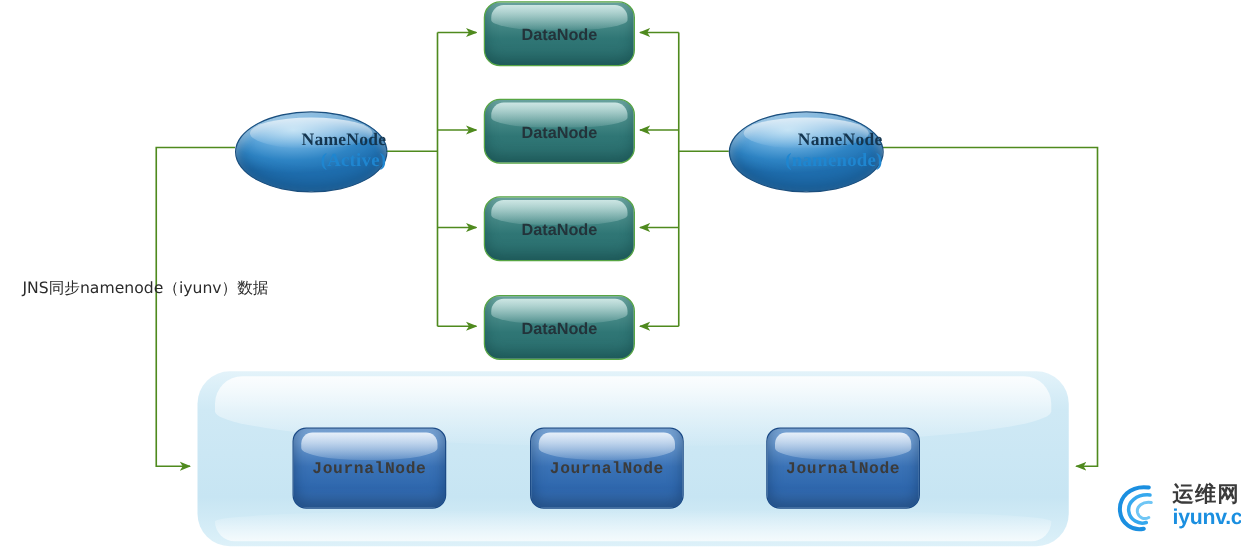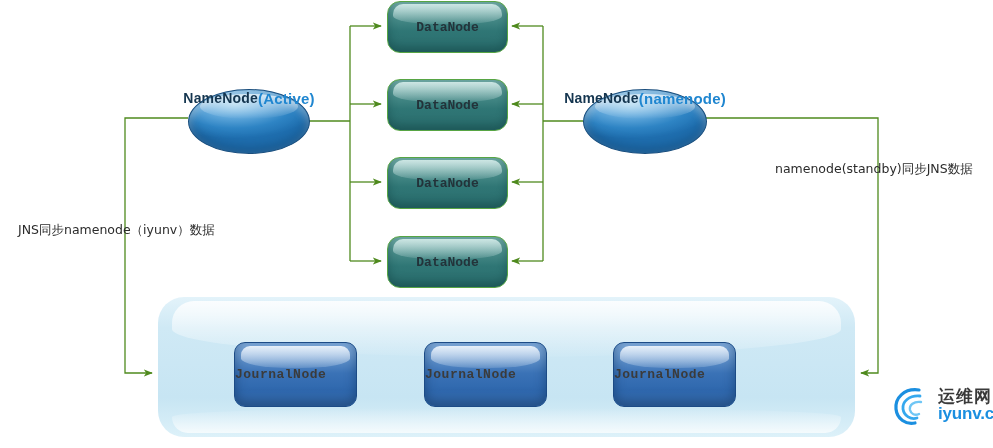--- a/index.html
+++ b/index.html
@@ -10,42 +10,41 @@
   #wires{position:absolute;left:0;top:0;width:993px;height:448px;}
 
   
   .namenode{
     position:absolute;
     border-radius:50%;
     border:1px solid #1b4f7e;
     background:
       radial-gradient(ellipse 70% 55% at 38% 22%, #9ed0ee 0%, #62a9dc 38%, #2e84c4 70%, #1f6fb0 100%);
     box-shadow:inset 0 -6px 12px rgba(13,60,102,.45), inset 0 4px 8px rgba(255,255,255,.45);
-    display:flex;flex-direction:row;align-items:flex-start;justify-content:center;
-    text-align:center;line-height:1.15;
+    display:flex;flex-direction:column;align-items:flex-end;justify-content:center;
+    text-align:center;line-height:1.15;font-family:Liberation Serif, serif;
   }
   .namenode .gloss{
     position:absolute;left:9%;top:6%;width:82%;height:40%;
     border-radius:50%;
     background:linear-gradient(to bottom, rgba(255,255,255,.70), rgba(255,255,255,0));
     pointer-events:none;
   }
   .nn-l1{position:relative;font-size:14px;font-weight:bold;color:#14354f;letter-spacing:.2px;}
   .nn-l2{position:relative;font-size:15px;font-weight:bold;color:#1f86d0;letter-spacing:.2px;}
 
   
   .datanode{
     position:absolute;
     border-radius:13px;
     border:1.5px solid #57a544;
     background:linear-gradient(to bottom, #6fa8a4 0%, #4d8f8c 26%, #2f7675 58%, #2b6e6e 100%);
     box-shadow:inset 0 -5px 10px rgba(12,60,60,.45);
     display:flex;align-items:center;justify-content:center;
     overflow:hidden;
-    font-family:Liberation Mono, monospace;
   }
   .datanode .gloss{
     position:absolute;left:4%;top:4%;width:92%;height:40%;
     border-radius:10px 10px 40% 40%;
     background:linear-gradient(to bottom, rgba(222,242,240,.85), rgba(210,236,234,.12));
     pointer-events:none;
   }
   .dn-label{position:relative;font-size:13px;font-weight:bold;color:#23333a;}
 
   
@@ -68,21 +67,21 @@
     pointer-events:none;
   }
 
   
   .journalnode{
     position:absolute;
     border-radius:11px;
     border:1.5px solid #1c4b86;
     background:linear-gradient(to bottom,#7ba6d6 0%, #6b9acf 18%, #3a72b6 48%, #2f68ae 75%, #3c74b8 100%);
     box-shadow:inset 0 -6px 11px rgba(12,44,84,.5);
-    display:flex;align-items:center;
+    display:flex;align-items:center;justify-content:center;
     overflow:hidden;
   }
   .journalnode .gloss{
     position:absolute;left:5%;top:5%;width:90%;height:34%;
     border-radius:9px 9px 45% 45%;
     background:linear-gradient(to bottom, rgba(240,246,253,.92), rgba(210,228,246,.18));
     pointer-events:none;
   }
   .jn-label{
     position:relative;
@@ -193,21 +192,20 @@
     <span class="nn-l2">(Active)</span>
   </div>
 
   <div class="namenode" style="left:583px;top:89px;width:122px;height:63px;">
     <div class="gloss"></div>
     <span class="nn-l1">NameNode</span>
     <span class="nn-l2">(namenode)</span>
   </div>
 
   <div class="annot" style="left:18px;top:222px;">JNS同步namenode（iyunv）数据</div>
-  <div class="annot" style="left:775px;top:161px;">namenode(standby)同步JNS数据</div>
 
   <div class="watermark" style="left:893px;top:383px;">
     <svg width="42" height="44" viewBox="0 0 42 44">
       <g fill="none" stroke-linecap="round">
         <path d="M26,7 C11,5 2,15 3,26 C4,36 13,42 22,40" stroke="#1b8fe0" stroke-width="3.2"></path>
         <path d="M27,13 C16,12 9,19 10,26 C11,33 18,37 24,35" stroke="#35a8ee" stroke-width="2.8"></path>
         <path d="M28,19 C21,18 16,22 17,27 C18,31 22,33 26,31" stroke="#6fc6f5" stroke-width="2.4"></path>
       </g>
     </svg>
     <div class="wm-text">

